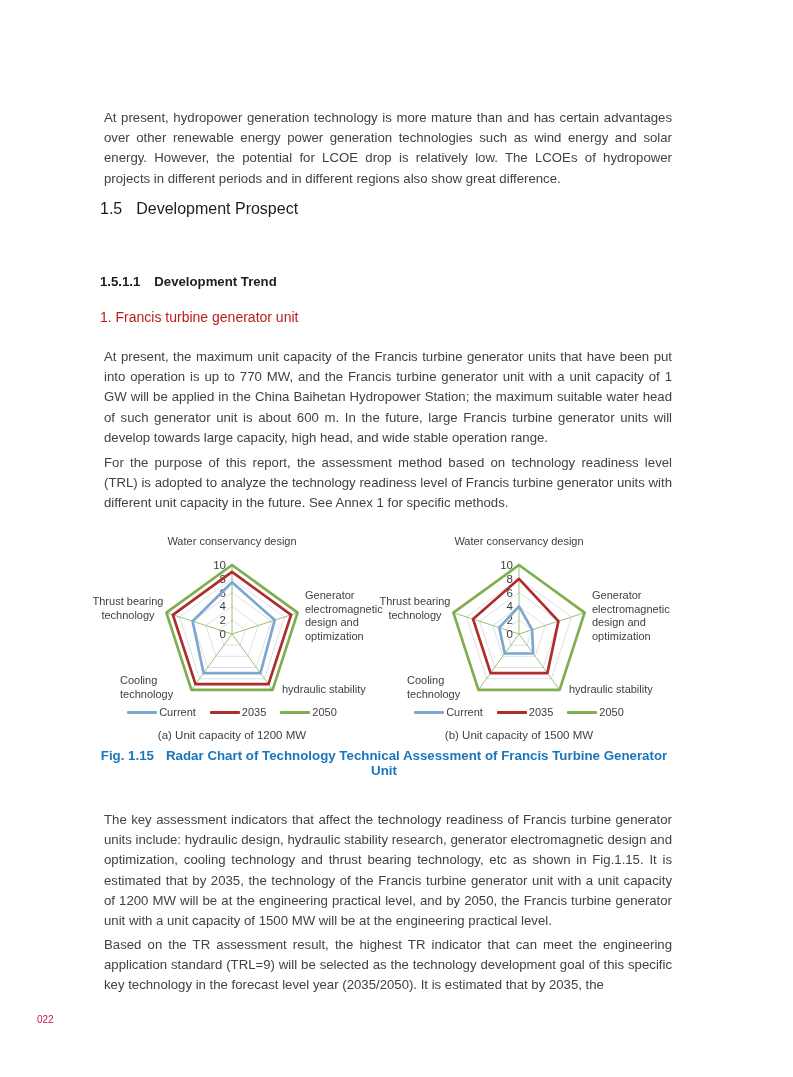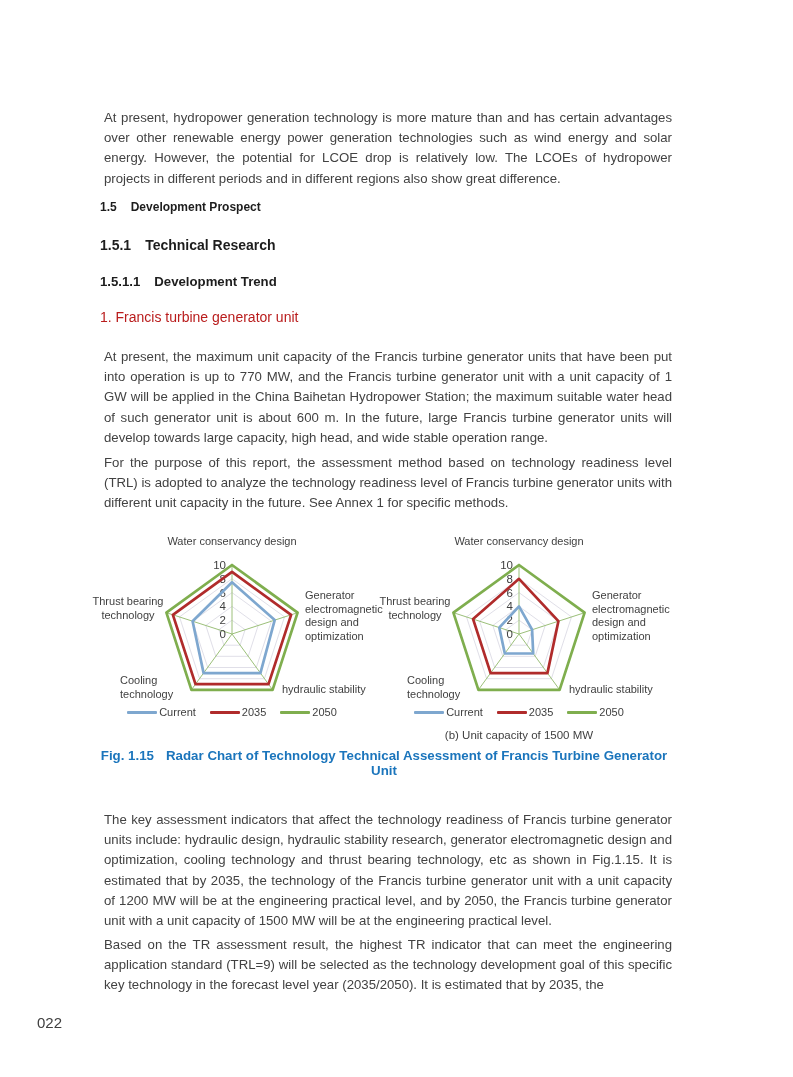--- a/index.html
+++ b/index.html
@@ -5,21 +5,21 @@
   html,body{margin:0;padding:0;background:#888;}
   .page{
     position:relative;width:793px;height:1077px;background:#ffffff;
     margin:0 auto;font-family:"Liberation Sans",sans-serif;color:#3f3f3f;
     overflow:hidden;
   }
   .col{position:absolute;left:100px;width:568px;}
   p.body-par{
     margin:4px;font-size:13.2px;line-height:20.2px;text-align:justify;color:#424242;
   }
-  .h1{font-size:12px;font-weight:bold;color:#1d1d1d;}
+  .h1{font-size:16px;font-weight:normal;color:#1d1d1d;}
   .h2{font-size:14px;font-weight:bold;color:#1d1d1d;}
   .h3{font-size:13.2px;font-weight:bold;color:#1d1d1d;}
   .hnum{margin-right:14px;}
   .list-line{font-size:14px;color:#b91c1c;}
   .panel{position:absolute;width:300px;height:212px;}
   .axis-label{
     position:absolute;font-size:11px;line-height:13.5px;color:#3f3f3f;
   }
   .al-water{left:50px;top:2px;width:200px;text-align:center;}
   .al-generator{left:223px;top:56px;width:92px;text-align:left;}
@@ -36,36 +36,33 @@
   .legend-label{font-size:11px;color:#3f3f3f;}
   .subcaption{
     position:absolute;left:0;top:196px;width:100%;text-align:center;
     font-size:11.5px;color:#3f3f3f;
   }
   .fig-caption{
     position:absolute;left:100px;width:568px;top:748px;text-align:center;
     font-size:13.3px;font-weight:bold;
   }
   .fig-caption .lbl{margin-right:12px;}
-  .page-number{position:absolute;left:37px;top:1014px;font-size:15px;color:#404040;}
+  .page-number{position:absolute;left:37px;top:1014px;font-size:10px;color:#be185d;}
 </style>
 </head>
 <body>
 
 <div class="page">
 
   <p class="body-par col" style="top:104px;">At present, hydropower generation technology is more mature than and has certain advantages over other renewable energy power generation technologies such as wind energy and solar energy. However, the potential for LCOE drop is relatively low. The LCOEs of hydropower projects in different periods and in different regions also show great difference.</p>
 
   <div class="h1 col" style="top:200px;">
     <span class="hnum">1.5</span><span>Development Prospect</span>
   </div>
 
-  <div class="h2 col" style="top:237px;">
-    <span class="hnum">1.5.1</span><span>Technical Research</span>
-  </div>
 
   <div class="h3 col" style="top:274px;">
     <span class="hnum">1.5.1.1</span><span>Development Trend</span>
   </div>
 
   <div class="list-line col" style="top:309px;">1. Francis turbine generator unit</div>
 
   <p class="body-par col" style="top:343px;">At present, the maximum unit capacity of the Francis turbine generator units that have been put into operation is up to 770 MW, and the Francis turbine generator unit with a unit capacity of 1 GW will be applied in the China Baihetan Hydropower Station; the maximum suitable water head of such generator unit is about 600 m. In the future, large Francis turbine generator units will develop towards large capacity, high head, and wide stable operation range.</p>
 
   <p class="body-par col" style="top:449px;">For the purpose of this report, the assessment method based on technology readiness level (TRL) is adopted to analyze the technology readiness level of Francis turbine generator units with different unit capacity in the future. See Annex 1 for specific methods.</p>
@@ -106,20 +103,21 @@
       </span>
       <span class="legend-item">
         <span class="legend-swatch" style="background: rgb(176, 43, 43);"></span>
         <span class="legend-label">2035</span>
       </span>
       <span class="legend-item">
         <span class="legend-swatch" style="background: rgb(127, 174, 78);"></span>
         <span class="legend-label">2050</span>
       </span>
     </div>
+    <div class="subcaption">(a) Unit capacity of 1200 MW</div>
   </div>
 
   <div class="panel" style="left:369px;top:533px;">
     <div class="axis-label al-water">Water conservancy design</div>
     <div class="axis-label al-generator">Generator electromagnetic design and optimization</div>
     <div class="axis-label al-hydraulic">hydraulic stability</div>
     <div class="axis-label al-cooling">Cooling technology</div>
     <div class="axis-label al-thrust">Thrust bearing technology</div>
 
     <svg class="radar-svg" width="300" height="158">

